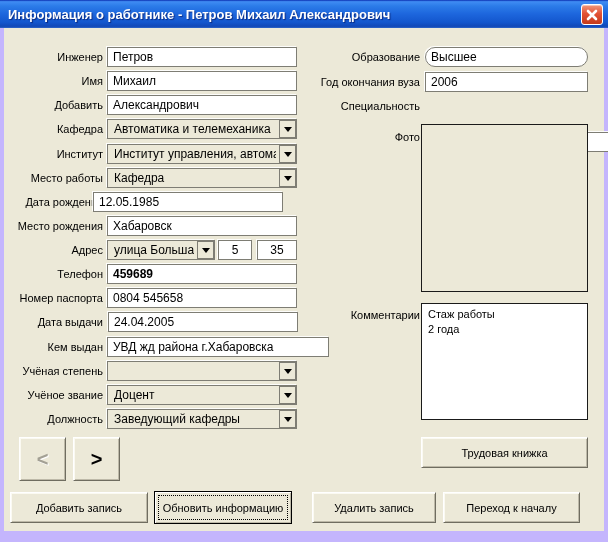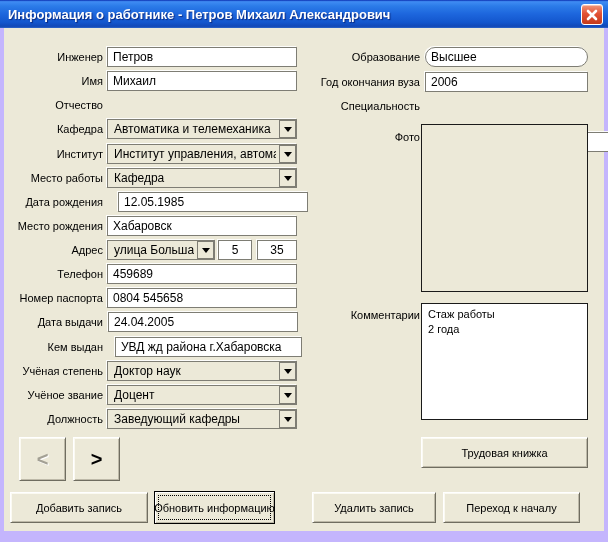--- a/index.html
+++ b/index.html
@@ -117,21 +117,22 @@
   </div>
 
   <div class="client"></div>
 
   <span class="flabel l" style="top:47px">Инженер</span>
   <input class="tinput" style="left: 107px; top: 47px; width: 190px;" value="Петров">
 
   <span class="flabel l" style="top:71px">Имя</span>
   <input class="tinput" style="left: 107px; top: 71px; width: 190px;" value="Михаил">
 
-  <span class="flabel l" style="top:95px">Отчество</span>
+  <span class="flabel l" style="top:95px">Добавить</span>
+  <input class="tinput" style="left: 107px; top: 95px; width: 190px;" value="Александрович">
 
   <span class="flabel l" style="top:119px">Кафедра</span>
   <div class="combo" style="left:107px; top:119px; width:190px">
     <span class="combo-text">Автоматика и телемеханика</span>
     <span class="combo-arrow">
         <i class="tri"></i>
       </span>
   </div>
 
   <span class="flabel l" style="top:144px">Институт</span>
@@ -144,50 +145,49 @@
 
   <span class="flabel l" style="top:168px">Место работы</span>
   <div class="combo" style="left:107px; top:168px; width:190px">
     <span class="combo-text">Кафедра</span>
     <span class="combo-arrow">
         <i class="tri"></i>
       </span>
   </div>
 
   <span class="flabel l" style="top:192px">Дата рождения</span>
-  <input class="tinput" style="left: 118px; top: 192px; width: 190px;" value="12.05.1985">
+  <input class="tinput" style="left: 93px; top: 192px; width: 190px;" value="12.05.1985">
 
   <span class="flabel l" style="top:216px">Место рождения</span>
   <input class="tinput" style="left: 107px; top: 216px; width: 190px;" value="Хабаровск">
 
   <span class="flabel l" style="top:240px">Адрес</span>
   <div class="combo" style="left:107px; top:240px; width:108px">
     <span class="combo-text">улица Большая</span>
     <span class="combo-arrow">
         <i class="tri"></i>
       </span>
   </div>
   <input class="tinput small" style="left: 218px; top: 240px; width: 34px;" value="5">
   <input class="tinput small" style="left: 257px; top: 240px; width: 40px;" value="35">
 
   <span class="flabel l" style="top:264px">Телефон</span>
-  <input class="tinput" style="left: 107px; top: 264px; width: 190px;" value="459689">
+  <input class="tinput" style="left: 107px; top: 264px; width: 190px; font-weight: bold;" value="459689">
 
   <span class="flabel l" style="top:288px">Номер паспорта</span>
   <input class="tinput" style="left: 107px; top: 288px; width: 190px;" value="0804 545658">
 
   <span class="flabel l" style="top:312px">Дата выдачи</span>
   <input class="tinput" style="left: 108px; top: 312px; width: 190px;" value="24.04.2005">
 
   <span class="flabel l" style="top:337px">Кем выдан</span>
-  <input class="tinput" style="left: 107px; top: 337px; width: 187px; margin-left: 8px;" value="УВД жд района г.Хабаровска">
+  <input class="tinput" style="left: 107px; top: 337px; width: 222px;" value="УВД жд района г.Хабаровска">
 
   <span class="flabel l" style="top:361px">Учёная степень</span>
   <div class="combo" style="left:107px; top:361px; width:190px">
-    <span class="combo-text">Доктор наук</span>
     <span class="combo-arrow">
         <i class="tri"></i>
       </span>
   </div>
 
   <span class="flabel l" style="top:385px">Учёное звание</span>
   <div class="combo" style="left:107px; top:385px; width:190px">
     <span class="combo-text">Доцент</span>
     <span class="combo-arrow">
         <i class="tri"></i>
@@ -225,21 +225,21 @@
     <span>&gt;</span>
   </div>
 
   <div class="btn" style="left:421px; top:437px; width:167px; height:31px">
     <span>Трудовая книжка</span>
   </div>
 
   <div class="btn" style="left:10px; top:492px; width:138px; height:31px">
     <span>Добавить запись</span>
   </div>
-  <div class="btn focused" style="left:154px; top:491px; width:121px; height:33px">
+  <div class="btn focused" style="left:154px; top:491px; width:138px; height:33px">
     <span>Обновить информацию</span>
   </div>
   <div class="btn" style="left:312px; top:492px; width:124px; height:31px">
     <span>Удалить запись</span>
   </div>
   <div class="btn" style="left:443px; top:492px; width:137px; height:31px">
     <span>Переход к началу</span>
   </div>
 
 </div>

